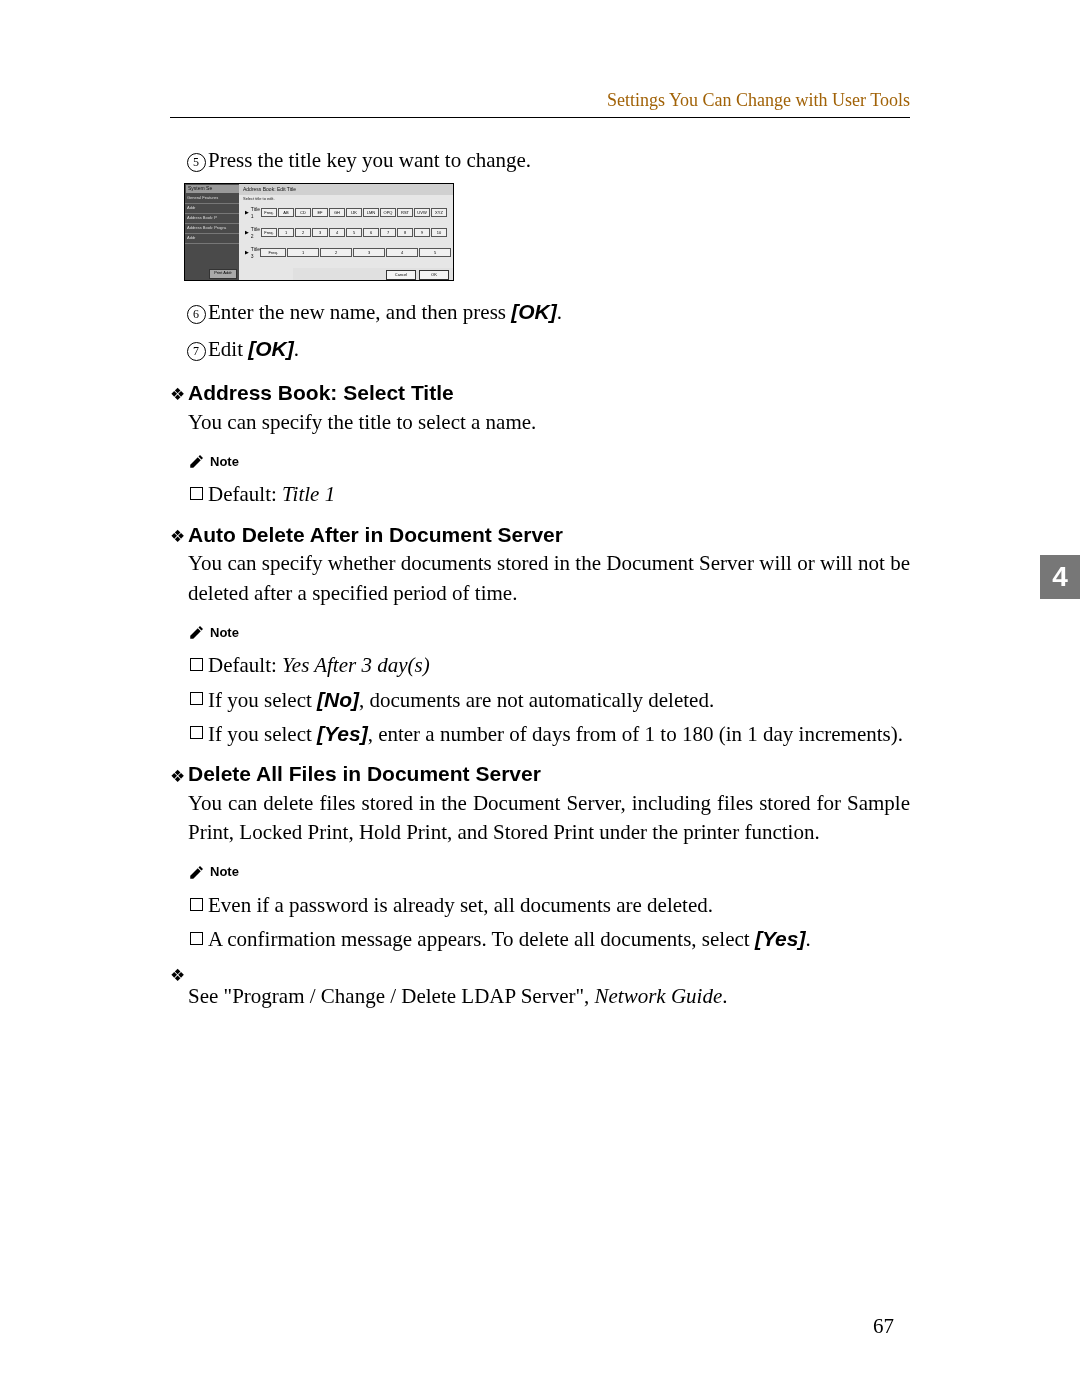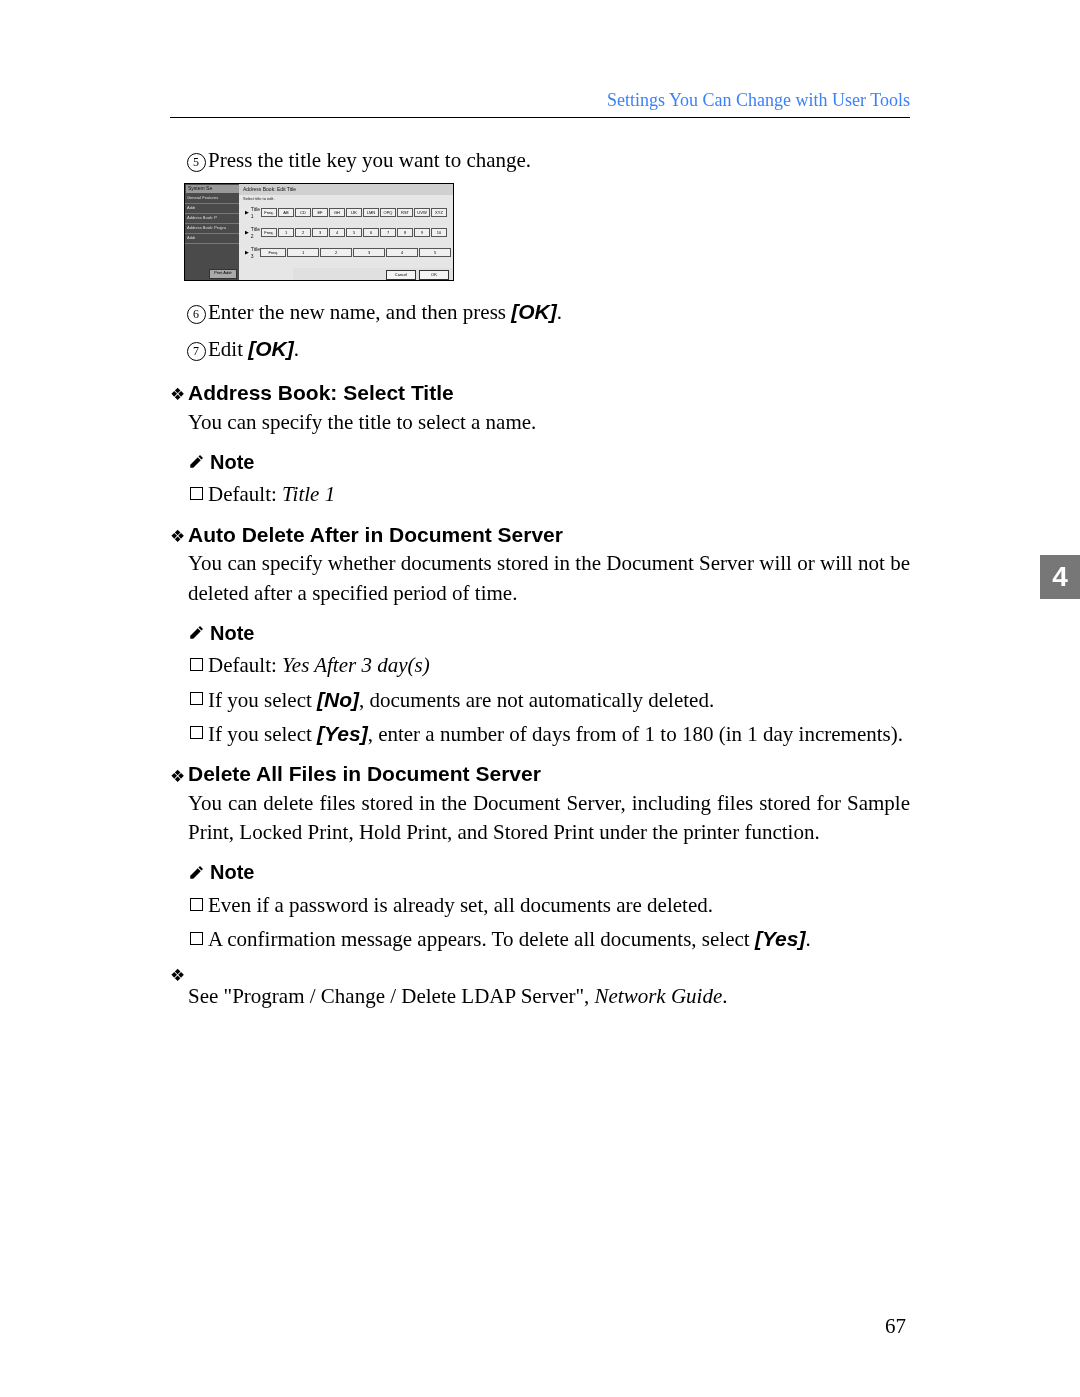--- a/index.html
+++ b/index.html
@@ -13,21 +13,21 @@
     position: relative;
     font-family: Georgia, "Times New Roman", serif;
     color: #000;
     box-sizing: border-box;
     padding: 90px 170px 0 170px;
   }
   .header-right {
     text-align: right;
     font-size: 18px;
     font-family: Georgia, serif;
-    color: #3b82f6;
+    color: #a16207;
     margin-bottom: 6px;
   }
   .hr-top {
     border: none;
     border-top: 1.5px solid #000;
     margin: 0 0 28px 0;
   }
   .body-text {
     font-size: 21px;
     line-height: 1.4;
@@ -126,37 +126,37 @@
     font-size: 21px;
   }
   .diamond { width:18px; flex:0 0 18px; font-size:17px; line-height:1; position:relative; top:2px;}
   .heading-line { margin-top: 14px; align-items:center;}
   .plain-para { margin-left: 18px; text-align: justify;}
   .note-line { margin-left: 18px; margin-top:10px; align-items:center;}
   .note-icon { width:22px; flex:0 0 22px;}
   .note-icon svg { position:relative; top:2px;}
   .note-label {
     font-family: Arial, Helvetica, sans-serif;
-    font-weight: bold; font-size:20px;text-align:center;
+    font-weight: bold; font-size:13px;text-align:center;
   }
   .box-marker { width:18px; flex:0 0 18px; font-size:13px; position:relative; top:0;}
   .box-marker .sq {
     display:inline-block; width:11px; height:11px; border:1.4px solid #000; position:relative; top:1px;
   }
   .sub-line { margin-left: 20px; margin-top:4px; text-align:justify;align-items:center;}
   .sub-line .step-text { text-align: justify;}
   .italic { font-style: italic;}
   .side-tab {
     position:absolute; right:0; top:555px;
     width:40px; height:44px; background:#777; color:#fff;
     font-family: Arial, sans-serif; font-weight:bold; font-size:28px;
     display:flex; align-items:center; justify-content:center;
   }
   .page-num {
-    position:absolute; bottom:58px; right:174px;
+    position:absolute; bottom:58px; right:186px;
     font-size:21px;
   }
   .gap-md { margin-top: 10px;}
 </style>
 </head>
 <body>
 
 <div class="page">
 
   <div class="header-right">Settings You Can Change with User Tools</div>

